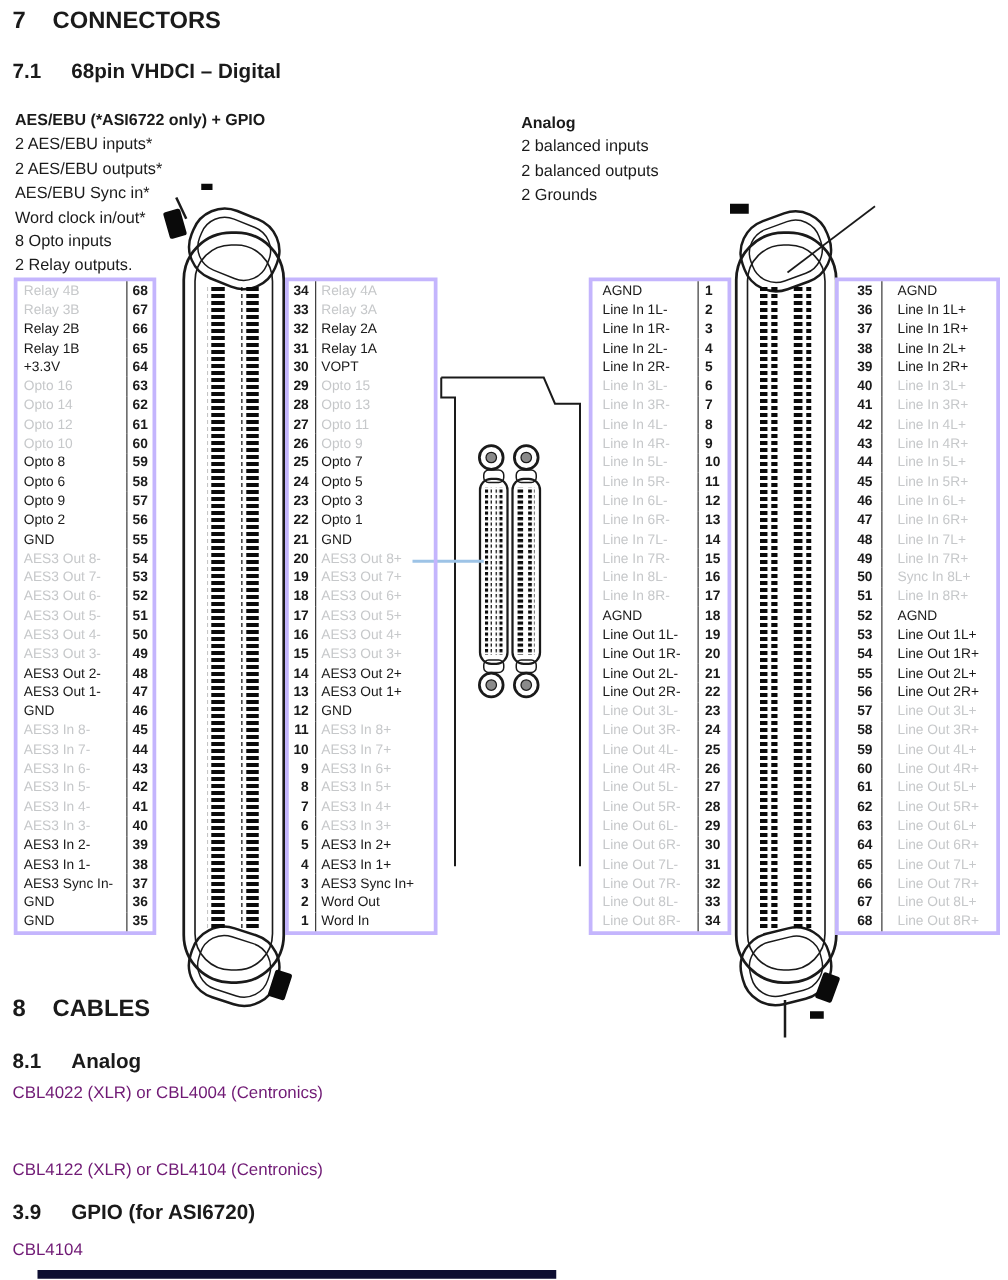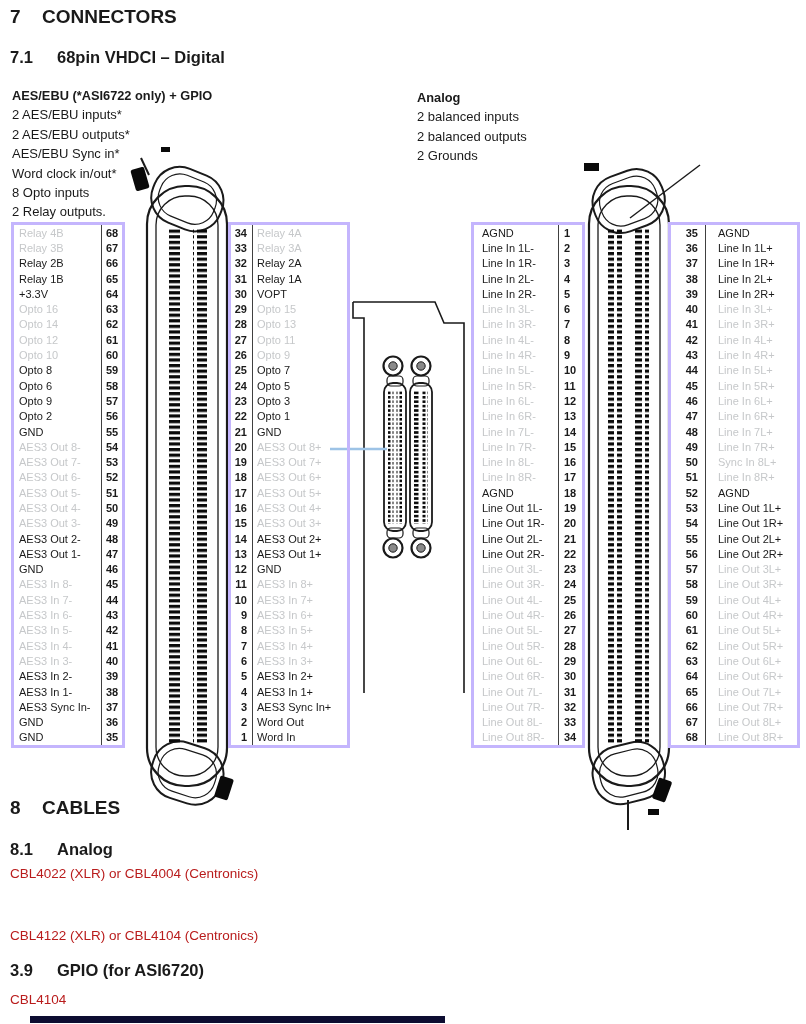--- a/index.html
+++ b/index.html
@@ -12,21 +12,21 @@
   .h1{font-size:19px;font-weight:bold;white-space:nowrap;}
   .h1 .secnum{display:inline-block;width:32px;}
   .h2{font-size:16.5px;font-weight:bold;white-space:nowrap;}
   .h2 .secnum{display:inline-block;width:47px;}
 
   
   .desc .dhead{font-size:12.8px;font-weight:bold;line-height:19.4px;white-space:nowrap;}
   .desc .dline{font-size:13px;line-height:19.4px;white-space:nowrap;}
 
   
-  .cbody{font-size:13.5px;white-space:nowrap;color:#b91c1c;}
+  .cbody{font-size:13.5px;white-space:nowrap;color:#701a75;}
 
   
   .pin-table{position:absolute;display:flex;flex-direction:column;border:3px solid #c4b5fd;
              font-size:11px;box-sizing:border-box;background:transparent;}
   .prow{flex:1;display:flex;align-items:stretch;min-height:0;}
   .prow>span{display:flex;align-items:center;height:100%;box-sizing:border-box;white-space:nowrap;}
   .plabel{flex:1;min-width:0;}
   .pnum{font-weight:bold;flex:none;}
   .prow>span:nth-child(2){border-left:1px solid #404040;}
   .dim{color:#c6c8ca;}

